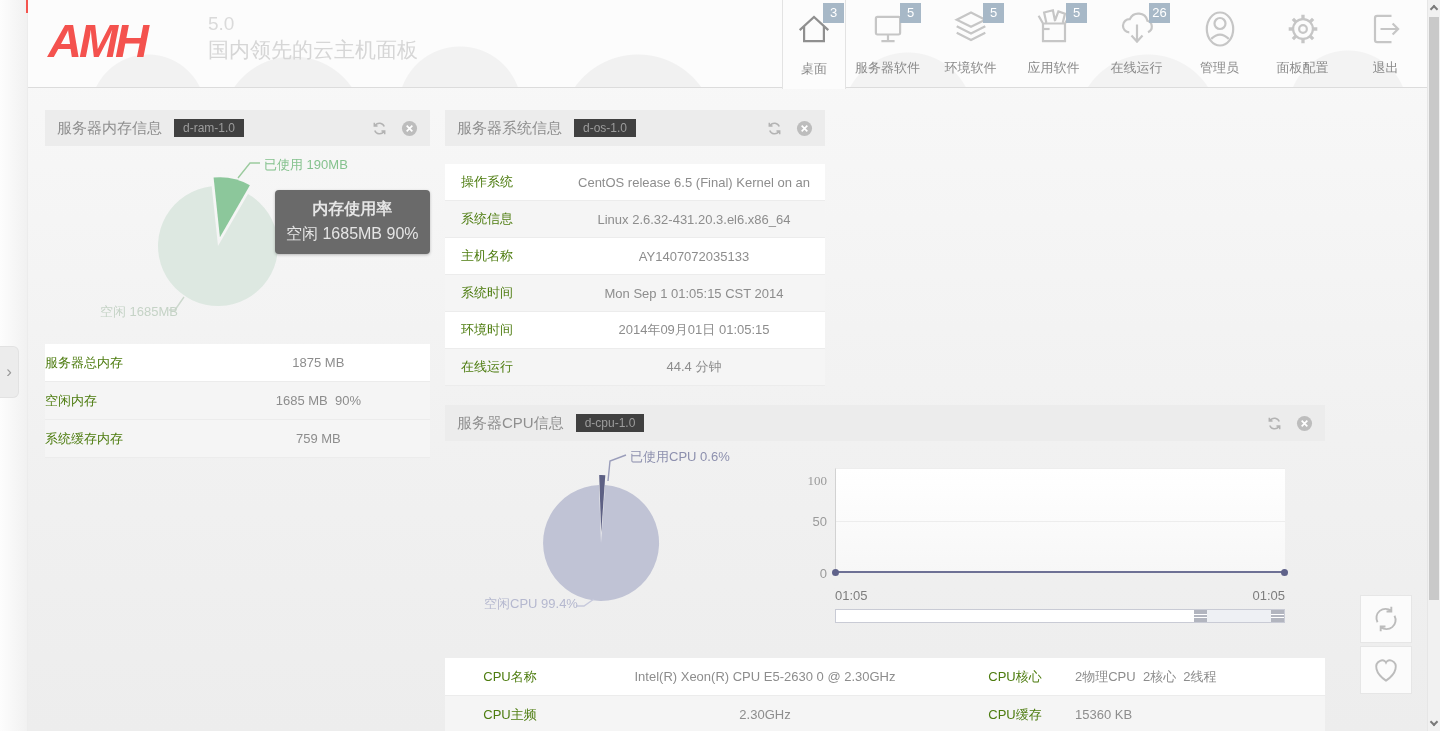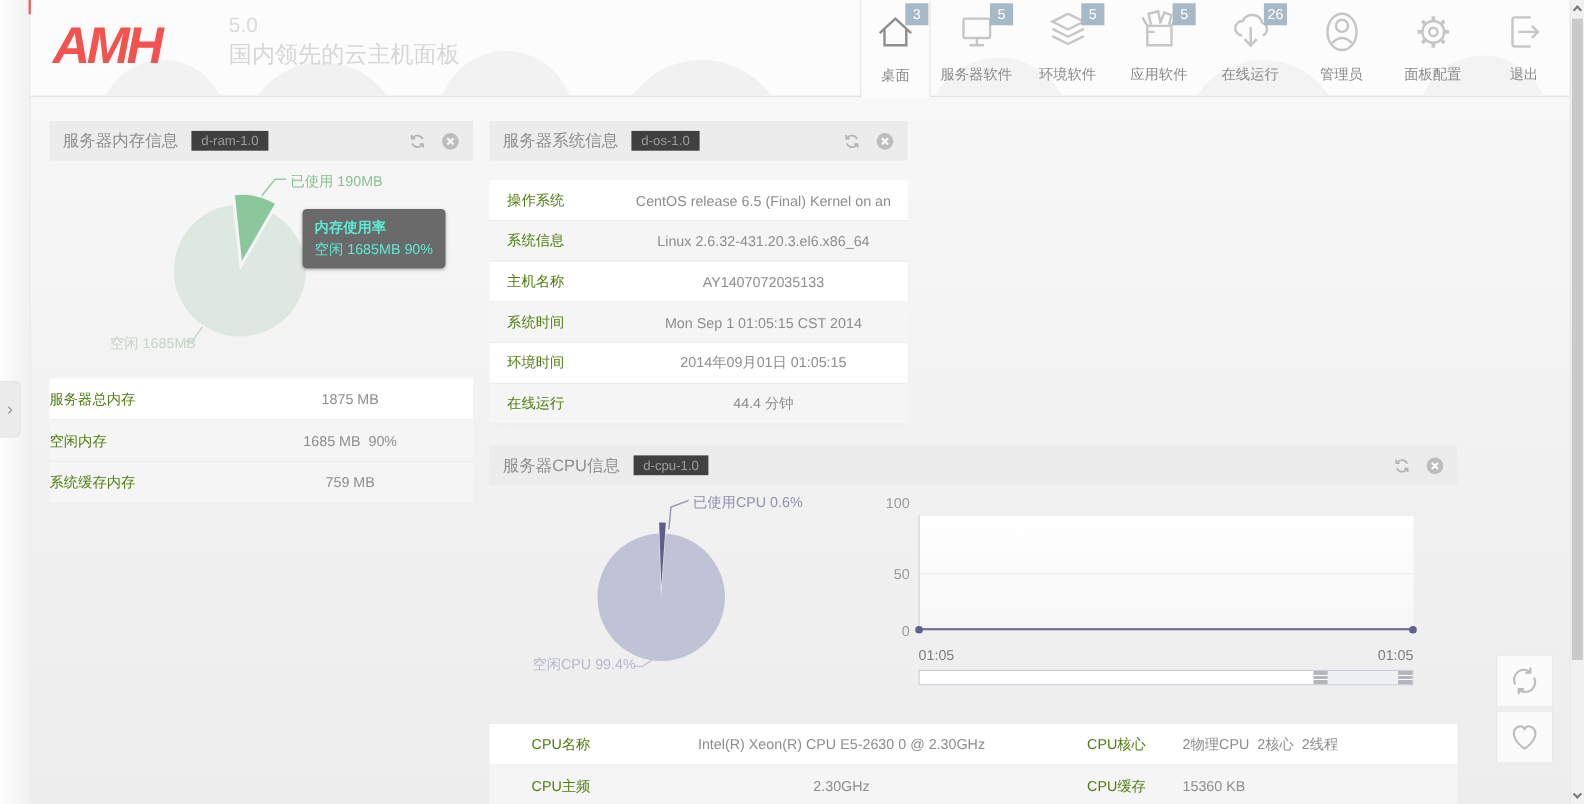--- a/index.html
+++ b/index.html
@@ -65,23 +65,23 @@
   .info-row.alt { background:#f5f5f5; }
   .cell-label { color:#4d7c0f; }
   .cell-value { color:#8d8d8d; white-space:pre; }
 
   
   .mem-panel { left:45px; top:110px; width:385px; }
   .mem-chart { position:relative; height:198px; }
   .pie-label { position:absolute; font-size:13px; white-space:nowrap; }
   .mem-used-label { left:219px; top:10px; color:#85c28e; }
   .mem-free-label { left:55px; top:157px; color:#c5d3c6; }
-  .tooltip { position:absolute; left:230px; top:44px; background:#6a6a6a; color:#5eead4;
-             border-radius:4px; padding:7px 11px; font-size:13px; line-height:1.55;
-             box-shadow:0 1px 3px rgba(0,0,0,.25); z-index:3; white-space:nowrap; }
+  .tooltip { position:absolute; left:230px; top:44px; background:#6a6a6a; color:#e5e5e5;
+             border-radius:4px; padding:7px 11px; font-size:16px; line-height:1.55;
+             box-shadow:0 1px 3px rgba(0,0,0,.25); z-index:3; white-space:nowrap;text-align:center; }
   .tooltip-title { font-weight:bold; }
   .mem-table .info-row { height:38px; }
   .mem-table .cell-label { width:42%; text-align:left; }
   .mem-table .cell-value { flex:1; text-align:center; }
 
   
   .sys-panel { left:445px; top:110px; width:380px; }
   .sys-table { margin-top:18px; }
   .sys-table .info-row { height:37px; }
   .sys-table .cell-label { width:118px; padding-left:16px; }
@@ -95,21 +95,21 @@
 
   .plot { position:absolute; left:390px; top:27px; width:450px; height:105px;
           border-left:1px solid #d2d2d2; border-top:1px solid #ededed;
           background:linear-gradient(180deg,#ffffff,#f7f7f7); }
   .plot-grid50 { position:absolute; left:0; right:0; top:52px; height:1px; background:#ededed; }
   .plot-line { position:absolute; left:0; right:0; bottom:0; height:2px; background:#6e7195; }
   .plot-dot { position:absolute; bottom:-3px; width:7px; height:7px; border-radius:50%;
               background:#5f628a; }
   .plot-dot.d-left { left:-4px; } .plot-dot.d-right { right:-3px; }
   .ytick { position:absolute; width:34px; text-align:right; font-size:13px; color:#9a9a9a; }
-  .yt-100 { left:348px; top:9px; } .yt-50 { left:348px; top:73px; } .yt-0 { left:348px; top:125px; }
+  .yt-100 { left:348px; top:32px;font-family:Liberation Serif, serif; } .yt-50 { left:348px; top:73px; } .yt-0 { left:348px; top:125px; }
   .xtick { position:absolute; top:147px; font-size:13px; color:#7d7d7d; }
   .xt-left { left:390px; } .xt-right { left:790px; width:50px; text-align:right; }
 
   .slider { position:absolute; left:390px; top:168px; width:450px; height:14px;
             border:1px solid #c9cbd5; background:#fff; }
   .slider-zone { position:absolute; top:0; bottom:0; left:371px; right:13px; background:#eef0f4; }
   .slider-handle { position:absolute; top:0; width:13px; height:12px; cursor:ew-resize;
       background:linear-gradient(180deg,#b2b5bf 0 4px,#ffffff 4px 5px,#b2b5bf 5px 7px,#ffffff 7px 8px,#b2b5bf 8px 100%); }
   .sh-1 { left:358px; } .sh-2 { right:0; }
 

